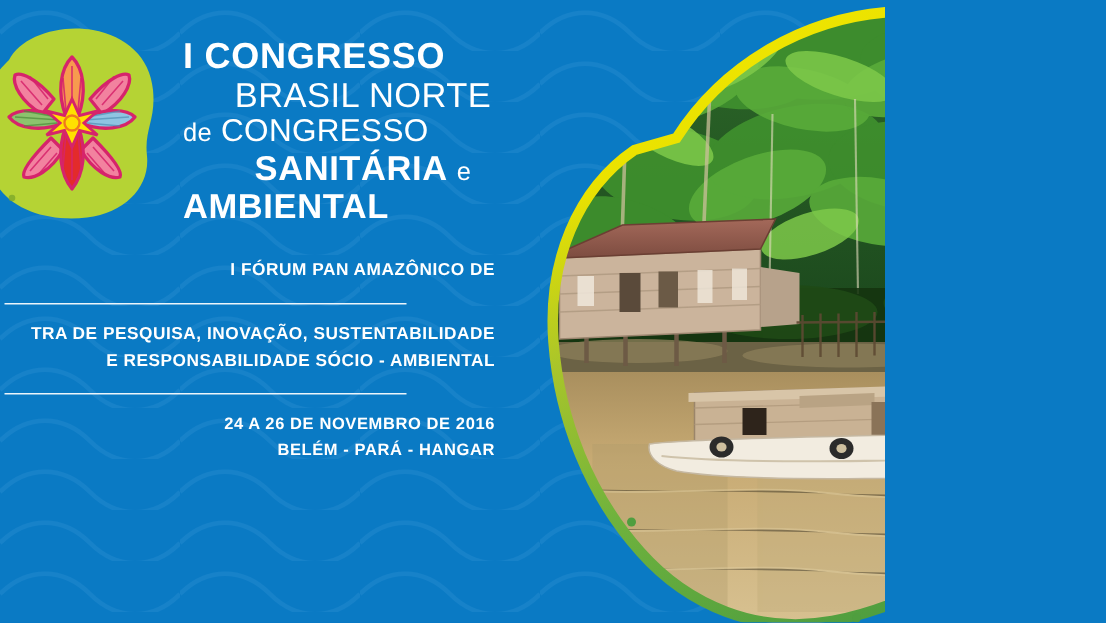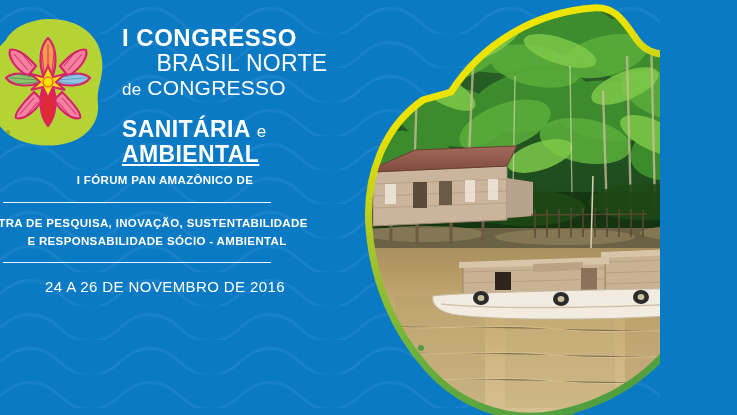--- a/index.html
+++ b/index.html
@@ -5,21 +5,21 @@
   * { margin:0; padding:0; box-sizing:border-box; }
   html,body { width:737px; height:415px; overflow:hidden; }
   body {
     font-family:"Liberation Sans", sans-serif;
     background:#0a7ac4;
     position:relative;
   }
 
   .banner {
     position:absolute; inset:0;
-    width:660px; height:415px;
+    width:590px; height:415px;
     background:#0a7ac4;
     overflow:hidden;
   }
 
   
   .waves {
     position:absolute; inset:0;
     z-index:1;
     opacity:1;
     pointer-events:none;
@@ -50,31 +50,31 @@
     left:122px; top:26px;
     width:240px;
     color:#ffffff;
     line-height:1.0;
   }
   .t-line { display:block; white-space:nowrap; letter-spacing:.2px; }
   .t1 { font-size:24px; font-weight:bold; letter-spacing:.5px; }
   .t2 { font-size:23px; font-weight:normal; letter-spacing:.3px; margin-top:2px;text-align:center; }
   .t3 { font-size:21px; font-weight:normal; margin-top:2px; }
   .t3 .small { font-size:17px;margin-top:42px; }
-  .t4 { font-size:23px; font-weight:bold; margin-top:20px; letter-spacing:.4px; }
+  .t4 { font-size:23px; font-weight:bold; margin-top:3px; letter-spacing:.4px;text-align:center; }
   .t4 .small { font-size:17px; font-weight:normal; }
-  .t5 { font-size:23px; font-weight:bold; margin-top:2px; letter-spacing:.4px;text-decoration:underline; }
+  .t5 { font-size:23px; font-weight:bold; margin-top:2px; letter-spacing:.4px; }
 
   
   .info-block {
     position:absolute;
     left:0; top:172px;
     width:330px;
     color:#ffffff;
-    text-align:center;
+    text-align:right;
   }
   .forum-line {
     font-size:11.5px; font-weight:bold;
     letter-spacing:.35px; line-height:1.55;
     white-space:nowrap;
   }
   .divider {
     height:1px;
     background:#ffffff;
     margin:12px auto 12px 3px;
@@ -82,21 +82,21 @@
     opacity:.92;
   }
   .mostra {
     font-size:11.5px; font-weight:bold;
     letter-spacing:.35px; line-height:1.55;
     white-space:nowrap;
     margin-left:-24px;
   }
   .mostra .ln2 { margin-left:8px; display:block; }
   .date-line {
-    font-size:15px; font-weight:normal;
+    font-size:11px; font-weight:bold;
     letter-spacing:.4px; line-height:1.55;
     white-space:nowrap;
   }
 
   
   .photo-blob {
     position:absolute;
     left:355px; top:-4px;
     width:395px; height:425px;
     z-index:4;
@@ -191,20 +191,21 @@
 
       <div class="mostra">
         <span class="ln1">TRA DE PESQUISA, INOVAÇÃO, SUSTENTABILIDADE</span>
         <span class="ln2">E RESPONSABILIDADE SÓCIO - AMBIENTAL</span>
       </div>
 
       <div class="divider"></div>
 
       <div>
         <div class="date-line">24 A 26 DE NOVEMBRO DE 2016</div>
+        <div class="date-line">BELÉM - PARÁ - HANGAR</div>
       </div>
     </div>
   </div>
 
   <svg class="photo-blob" viewBox="0 0 395 425">
     <defs>
       <clipPath id="blobClip">
         <path d="M96,96 C128,46 182,16 238,12 C262,10 270,28 282,44
                  C292,58 306,60 330,58 C352,56 368,64 378,78
                  C388,92 384,106 372,116 C356,130 352,148 356,176

